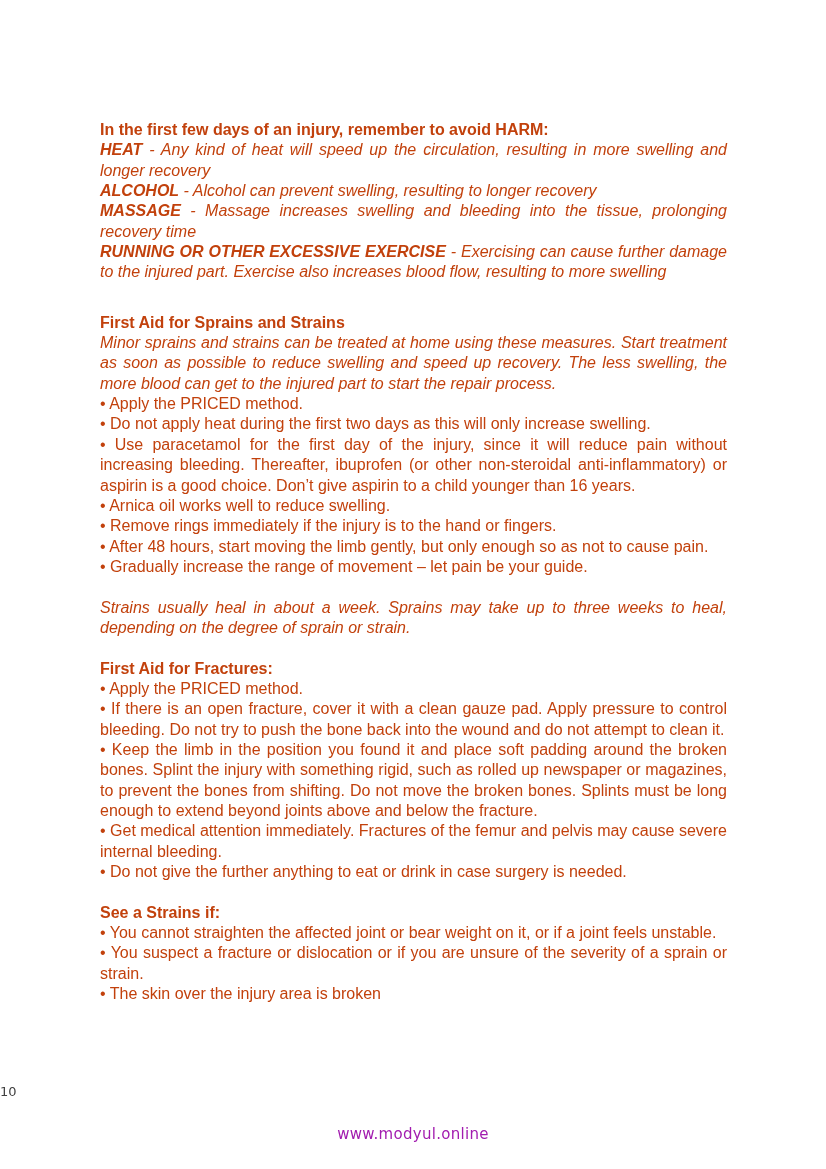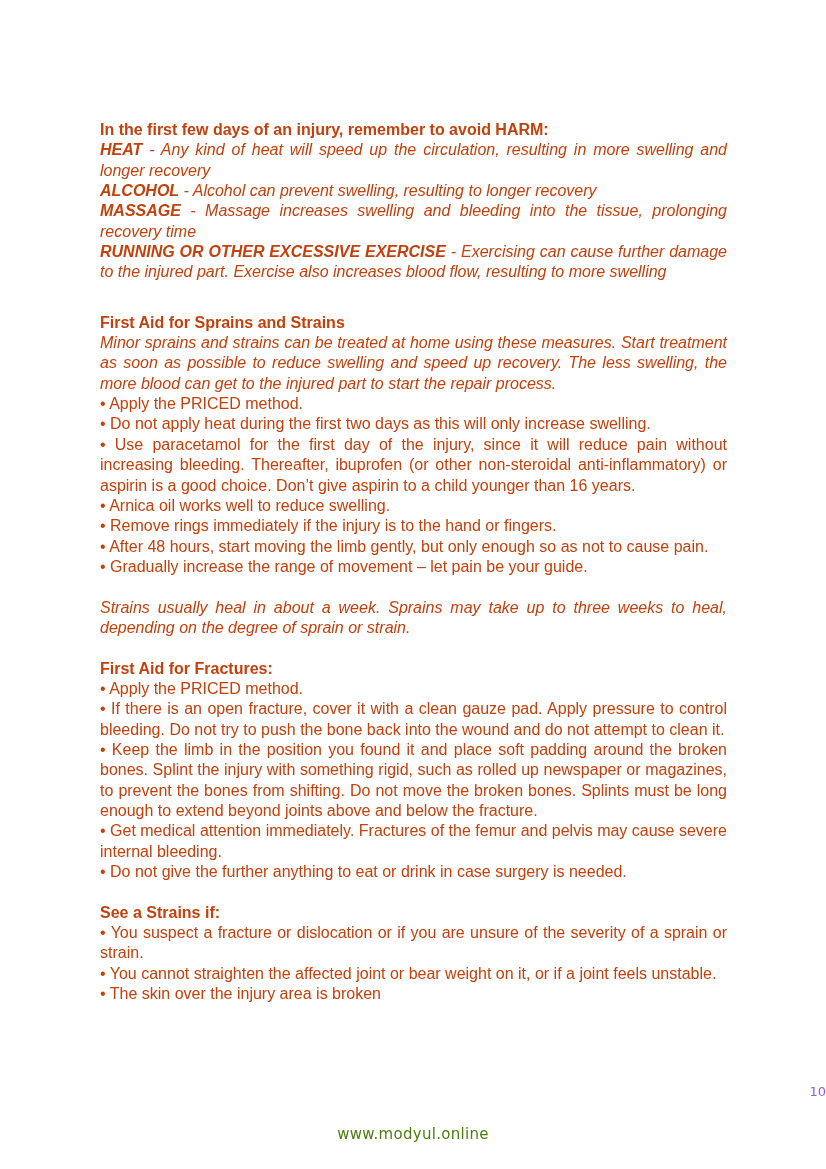--- a/index.html
+++ b/index.html
@@ -10,26 +10,26 @@
       font-size: 16px; line-height: 20.35px; color: #c2410c;
     }
     .para { margin: 0; text-align: justify; text-align-last: left; font-style: italic; }
     .section { margin: 0; }
     .gap { height: 20.35px; }
     .gap2 { height: 30px; }
     .heading { font-weight: bold; margin: 0; }
     .term { font-weight: bold; }
     .bullet { margin: 0; text-align: justify; text-align-last: left; }
     .page-number {
-      position: absolute; left: 0; width: 826px; top: 1084px; text-align: right;
-      font-family: "DejaVu Sans", sans-serif; font-size: 13px; color: #8b5cf6;
+      position: absolute; left: 0; width: 826px; top: 1084px; text-align: left;
+      font-family: "DejaVu Sans", sans-serif; font-size: 13px; color: #404040;
     }
     .watermark {
       position: absolute; left: 0; width: 826px; top: 1125px; text-align: center;
-      font-family: "DejaVu Sans", sans-serif; font-size: 15px; color: #4d7c0f;
+      font-family: "DejaVu Sans", sans-serif; font-size: 15px; color: #a21caf;
       letter-spacing: 0.3px;
     }
   </style>
 </head>
 <body>
 
 <div class="page">
 
   <section class="section">
     <p class="heading">In the first few days of an injury, remember to avoid HARM:</p>
@@ -63,20 +63,20 @@
     <p class="bullet">• If there is an open fracture, cover it with a clean gauze pad. Apply pressure to control bleeding. Do not try to push the bone back into the wound and do not attempt to clean it.</p>
     <p class="bullet">• Keep the limb in the position you found it and place soft padding around the broken bones. Splint the injury with something rigid, such as rolled up newspaper or magazines, to prevent the bones from shifting. Do not move the broken bones. Splints must be long enough to extend beyond joints above and below the fracture.</p>
     <p class="bullet">• Get medical attention immediately. Fractures of the femur and pelvis may cause severe internal bleeding.</p>
     <p class="bullet">• Do not give the further anything to eat or drink in case surgery is needed.</p>
   </section>
 
   <div class="gap"></div>
 
   <section class="section">
     <p class="heading">See a Strains if:</p>
+    <p class="bullet">• You cannot straighten the affected joint or bear weight on it, or if a joint feels unstable.</p>
     <p class="bullet">• You suspect a fracture or dislocation or if you are unsure of the severity of a sprain or strain.</p>
-    <p class="bullet">• You cannot straighten the affected joint or bear weight on it, or if a joint feels unstable.</p>
     <p class="bullet">• The skin over the injury area is broken</p>
   </section>
 </div>
 
 <div class="page-number">10</div>
 <div class="watermark">www.modyul.online</div>
 
 </body></html>

